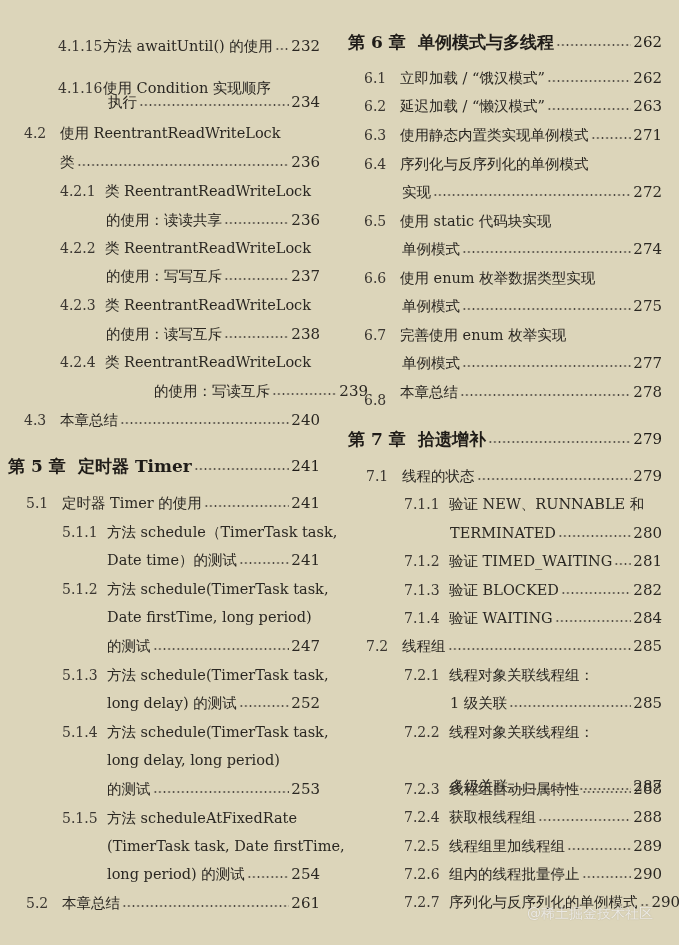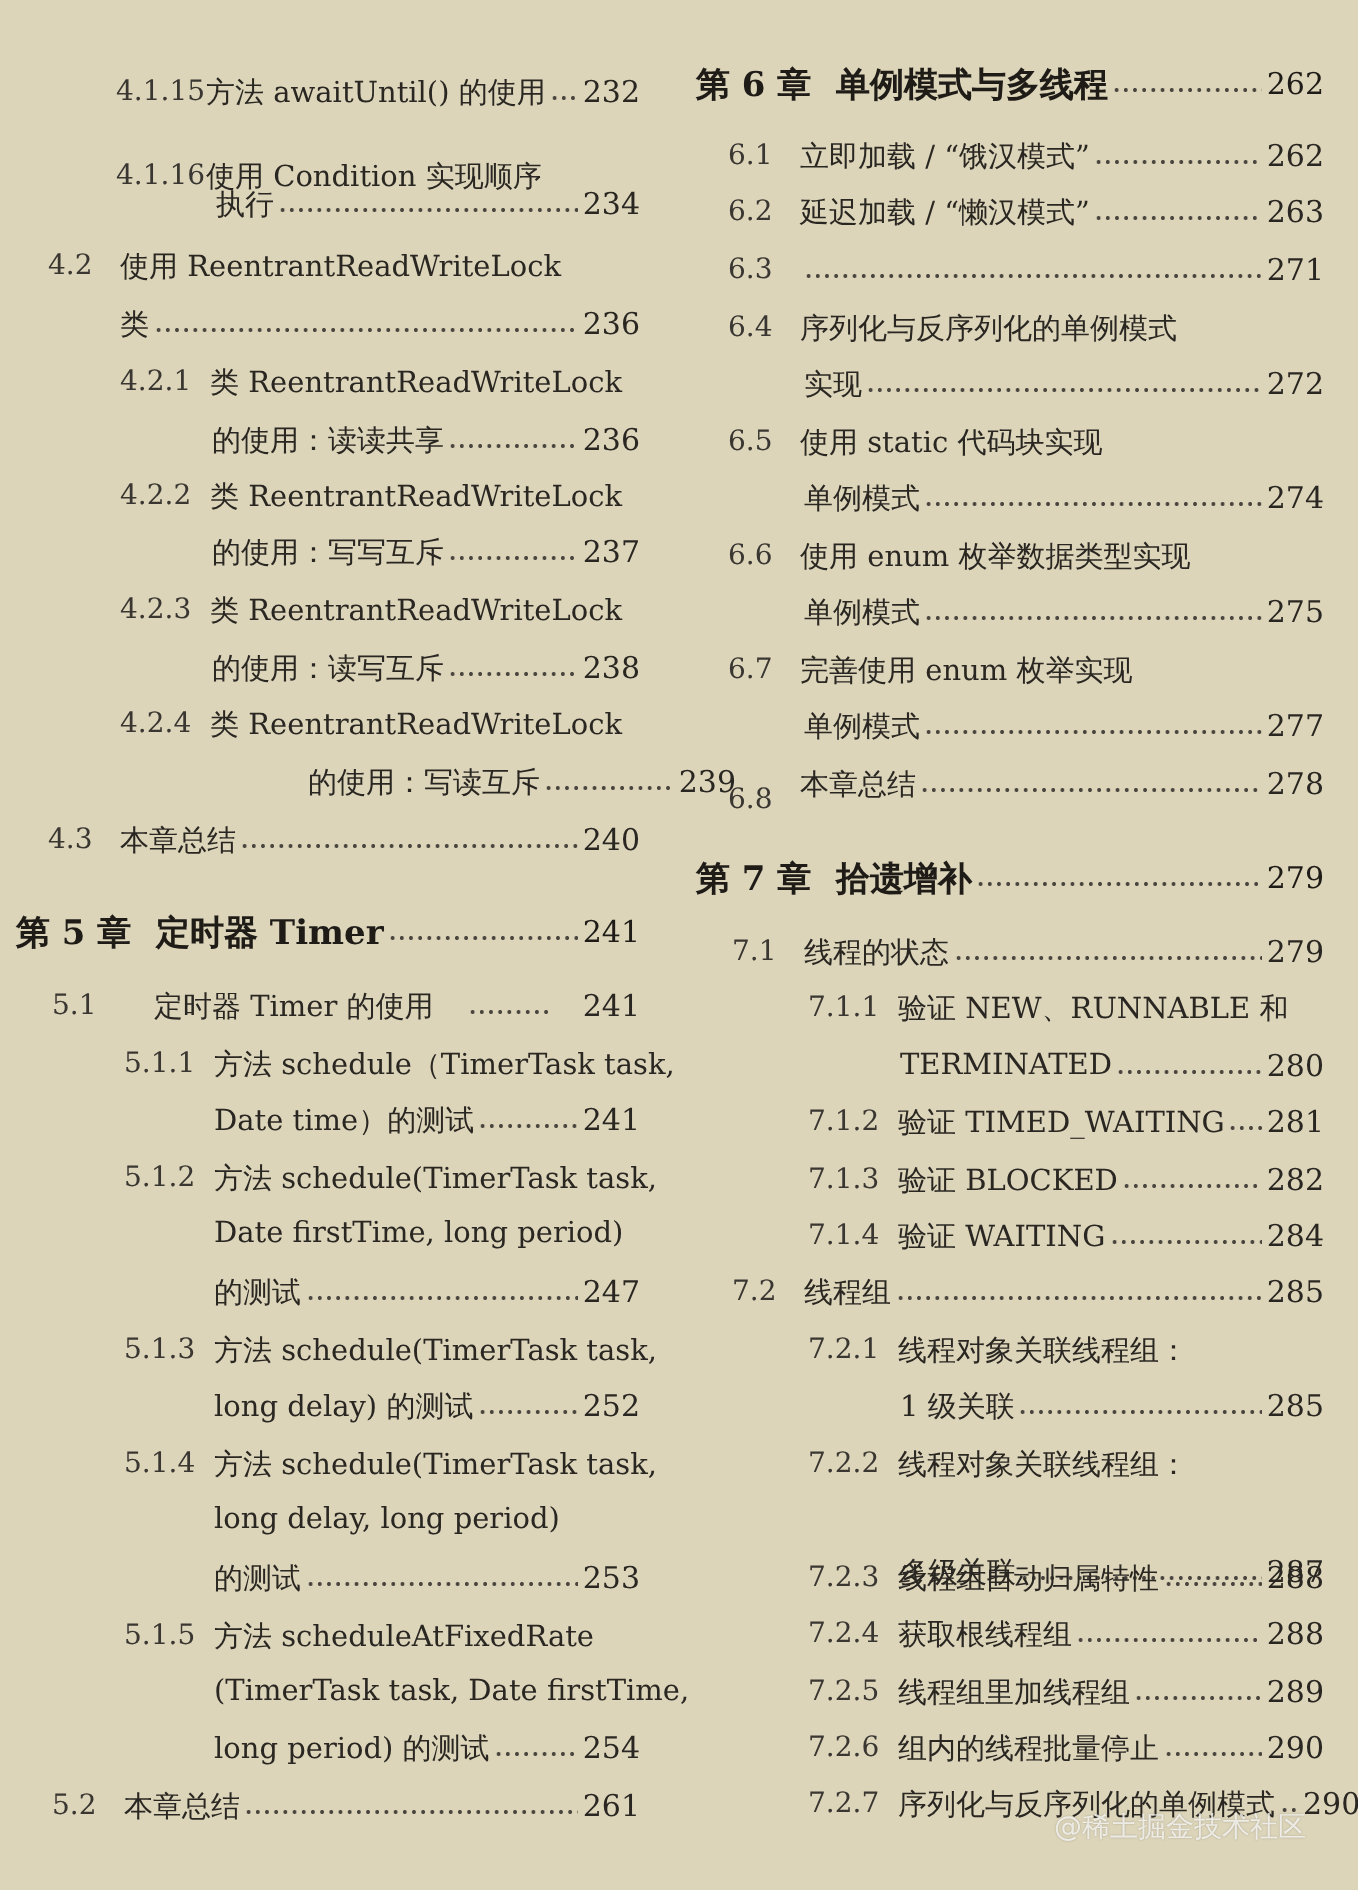--- a/index.html
+++ b/index.html
@@ -107,21 +107,21 @@
       <span class="txt">本章总结</span>
       <span class="leader"></span>
       <span class="page">240</span>
     </div>
     <div class="line chapter" style="top: 452px; left: 8px; width: 312px; right: auto;">
       <span class="num" style="width: 70px;">第 5 章</span>
       <span class="txt">定时器 Timer</span>
       <span class="leader"></span>
       <span class="page">241</span>
     </div>
-    <div class="line" style="top: 489px; left: 26px; width: 294px; right: auto; gap: 15px;">
+    <div class="line" style="top: 489px; left: 26px; width: 294px; right: auto;">
       <span class="num" style="width: 36px;">5.1</span>
       <span class="txt">定时器 Timer 的使用</span>
       <span class="leader"></span>
       <span class="page">241</span>
     </div>
     <div class="line" style="top: 518px; left: 62px; width: 258px; right: auto;">
       <span class="num" style="width: 45px;">5.1.1</span>
       <span class="txt">方法 schedule（TimerTask task,</span>
     </div>
     <div class="line" style="top: 546px; left: 107px; width: 213px; right: auto;">
@@ -195,20 +195,21 @@
       <span class="page">262</span>
     </div>
     <div class="line" style="top: 92px; left: 24px; width: 298px; right: auto;">
       <span class="num" style="width: 36px;">6.2</span>
       <span class="txt">延迟加载 / “懒汉模式”</span>
       <span class="leader"></span>
       <span class="page">263</span>
     </div>
     <div class="line" style="top: 121px; left: 24px; width: 298px; right: auto;">
       <span class="num" style="width: 36px;">6.3</span>
+      <span class="txt">使用静态内置类实现单例模式</span>
       <span class="leader"></span>
       <span class="page">271</span>
     </div>
     <div class="line" style="top: 150px; left: 24px; width: 298px; right: auto;">
       <span class="num" style="width: 36px;">6.4</span>
       <span class="txt">序列化与反序列化的单例模式</span>
     </div>
     <div class="line" style="top: 178px; left: 62px; width: 260px; right: auto;">
       <span class="txt">实现</span>
       <span class="leader"></span>

